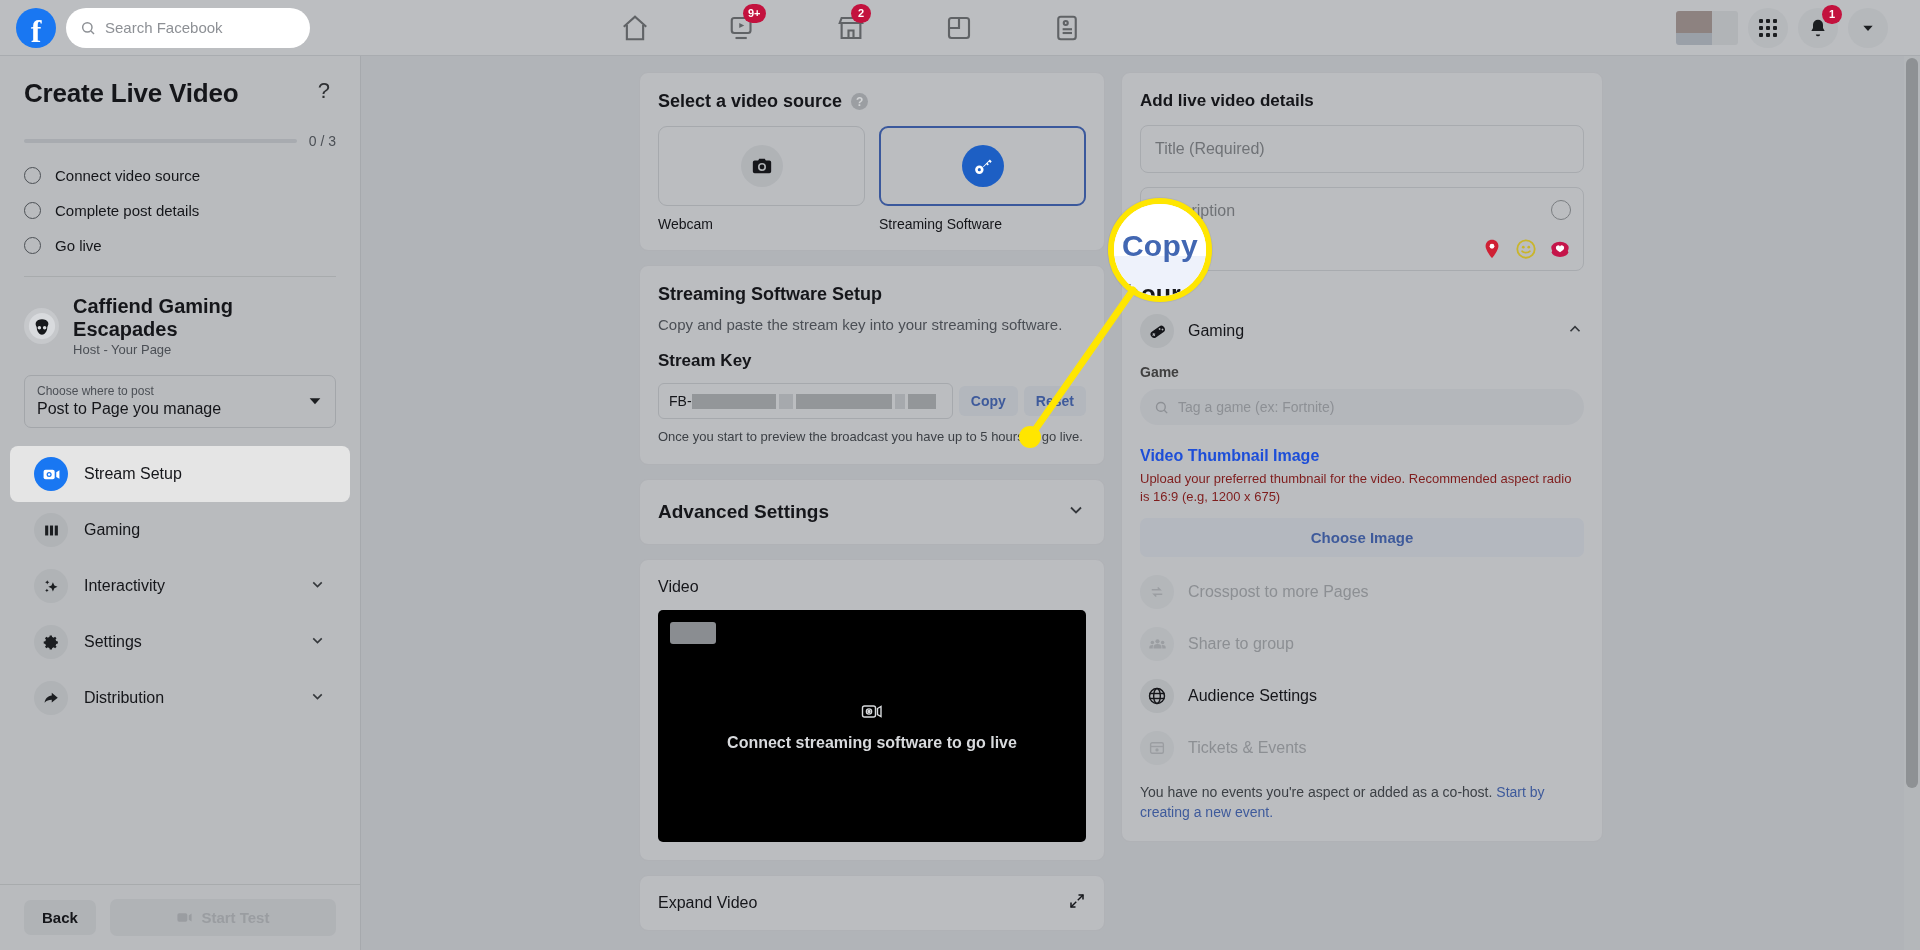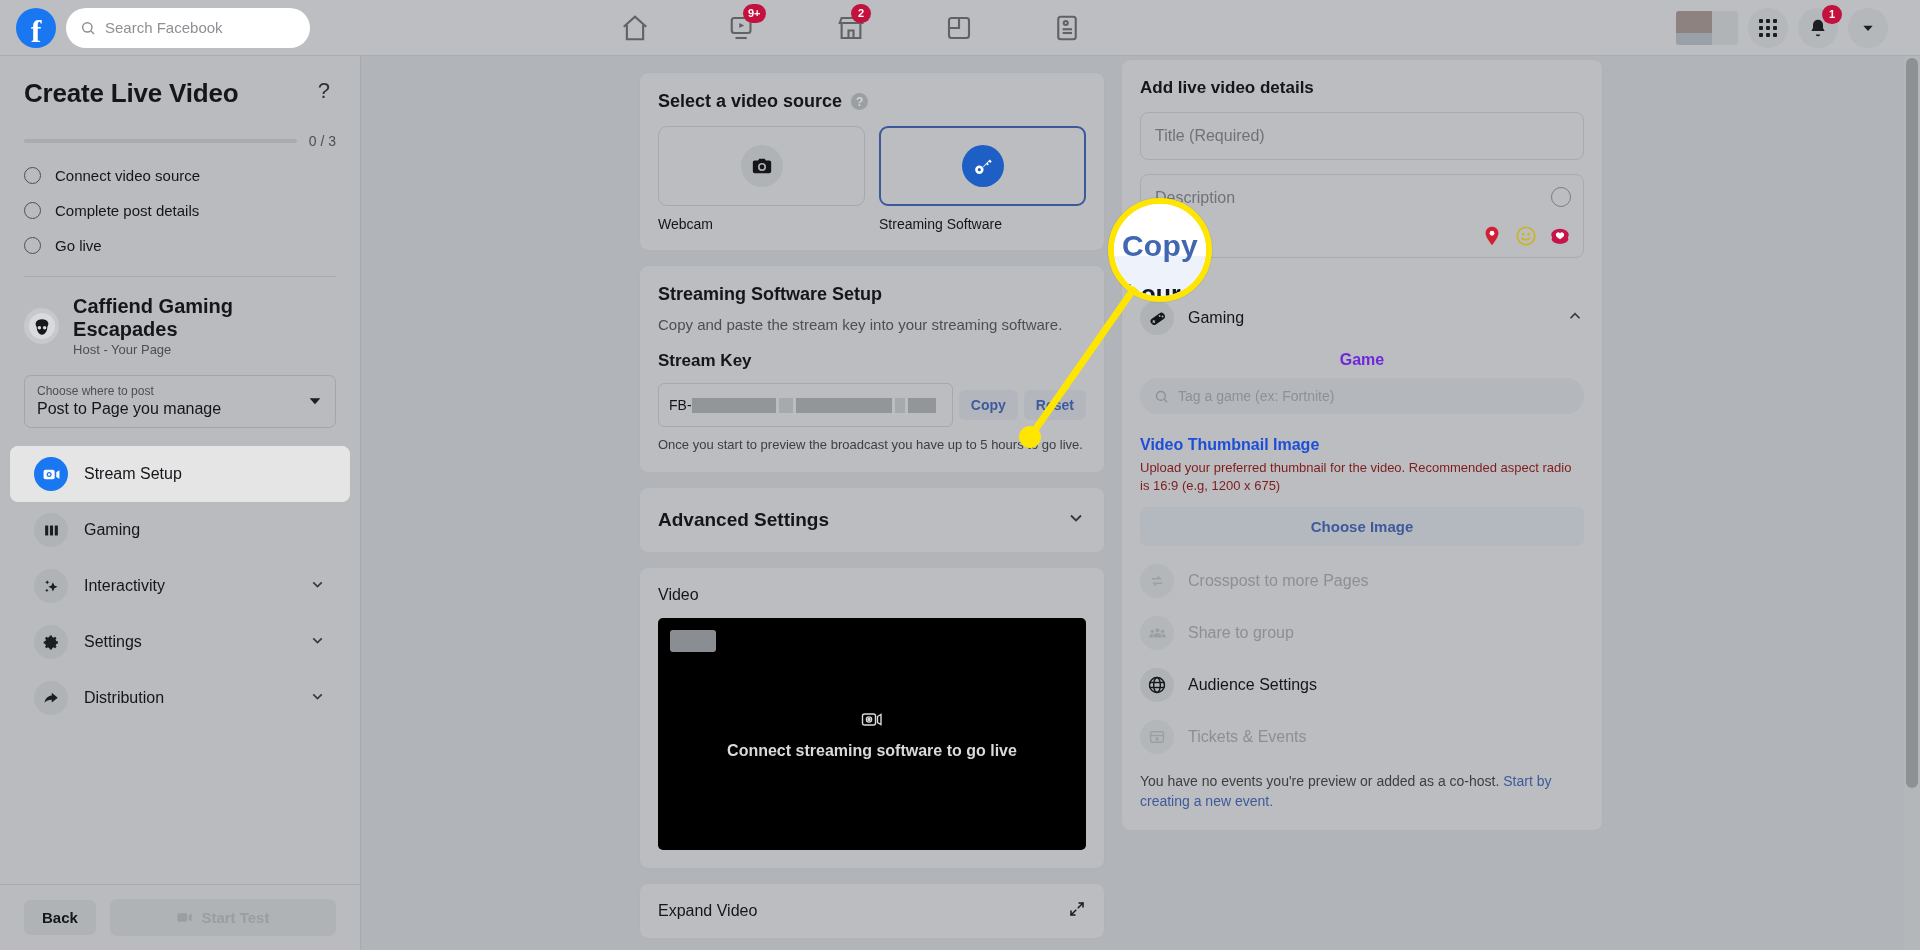--- a/index.html
+++ b/index.html
@@ -120,21 +120,21 @@
   }
   
   #content {
     position: absolute; top: 56px; left: 361px; right: 0; bottom: 0;
     background: #b1b4b8; overflow: hidden;
   }
   .card {
     background: #bbbdc0; border-radius: 9px; border: 1px solid #b0b2b6;
   }
   #col-mid { position: absolute; left: 278px; top: 16px; width: 466px; }
-  #col-right { position: absolute; left: 760px; top: 3px; width: 482px; }
+  #col-right { position: absolute; left: 760px; top: 16px; width: 482px; }
   .sec-title { font-size: 18px; font-weight: bold; color: #15161a; }
   
   .vs-head { display: flex; align-items: center; gap: 9px; padding: 18px 18px 0 18px; }
   .qmark {
     width: 17px; height: 17px; border-radius: 50%; background: #9b9ea2; color: #d2d4d6;
     font-size: 12px; font-weight: bold; display: flex; align-items: center; justify-content: center;
   }
   .vs-row { display: flex; gap: 14px; padding: 14px 18px 18px 18px; }
   .vs-opt { flex: 1; }
   .vs-tile {
@@ -147,21 +147,21 @@
     display: flex; align-items: center; justify-content: center; color: #15161a;
   }
   .vs-circ.blue { background: #1d5fc4; color: #fff; }
   .vs-cap { font-size: 14px; color: #15161a; margin-top: 10px; }
   
   .sss { padding: 18px; }
   .sss-sub { font-size: 15px; color: #4b4f55; margin-top: 10px; line-height: 1.35; }
   .sk-title { font-size: 17px; font-weight: bold; color: #15161a; margin-top: 16px; }
   .sk-row { display: flex; align-items: center; gap: 6px; margin-top: 12px; }
   .sk-input {
-    flex: 1; height: 44px; border: 1px solid #a6a9ad; border-radius: 6px;
+    flex: 1; height: 36px; border: 1px solid #a6a9ad; border-radius: 6px;
     display: flex; align-items: center; padding: 0 10px; gap: 0; overflow: hidden;
   }
   .sk-prefix { font-size: 14px; color: #15161a; }
   .sk-mask { flex: 1; height: 15px; display: flex; gap: 3px; }
   .sk-mask i { display: block; background: #939699; height: 15px; }
   .sk-btn {
     background: #b3b7bd; border-radius: 6px; padding: 7px 12px;
     font-size: 14px; font-weight: bold; color: #3e5a9b; border: none;
   }
   .sk-note { font-size: 13px; color: #3c4045; margin-top: 9px; line-height: 1.35; }
@@ -198,21 +198,21 @@
     border-radius: 50%; border: 1.4px solid #7a7d81;
   }
   .emoji-row { position: absolute; right: 12px; bottom: 10px; display: flex; gap: 12px; align-items: center; }
   .req-note { font-size: 13px; color: #4b4f55; margin-top: 8px; }
   .gaming-head { display: flex; align-items: center; gap: 14px; margin-top: 20px; }
   .g-icon {
     width: 34px; height: 34px; border-radius: 50%; background: #b0b3b6;
     display: flex; align-items: center; justify-content: center; color: #15161a;
   }
   .g-label { font-size: 16px; color: #15161a; flex: 1; }
-  .game-lbl { font-size: 16px; font-weight: bold; color: #6d28d9; margin-top: 16px; text-align: center; }
+  .game-lbl { font-size: 14px; font-weight: bold; color: #404040; margin-top: 16px; }
   .game-search {
     margin-top: 9px; height: 36px; border-radius: 18px; background: #b4b7bb;
     display: flex; align-items: center; gap: 9px; padding: 0 14px;
     font-size: 14px; color: #8d9095;
   }
   .thumb-t { font-size: 16px; font-weight: bold; color: #1d4ed8; margin-top: 22px; }
   .thumb-d { font-size: 13px; color: #7f1d1d; margin-top: 5px; line-height: 1.4; }
   .choose-btn {
     margin-top: 12px; background: #b4b8bf; border-radius: 7px; padding: 11px 0;
     text-align: center; font-size: 15px; font-weight: bold; color: #3e5a9b; border: none; width: 100%;
@@ -670,21 +670,21 @@
               <svg width="18" height="18" viewBox="0 0 24 24" fill="none" stroke="#9b9ea2" stroke-width="1.8">
                   <rect x="3.5" y="5" width="17" height="14" rx="2"></rect>
                   <line x1="3.5" y1="10" x2="20.5" y2="10"></line>
                   <circle cx="12" cy="14.5" r="1.3" fill="#9b9ea2"></circle>
                 </svg>
             </span>
             <span class="opt-lbl">Tickets &amp; Events</span>
           </div>
 
           <div class="events-note">
-            <span>You have no events you're preview or added as a co-host. </span><span class="evt-link">Start by creating a new event.</span>
+            <span>You have no events you're aspect or added as a co-host. </span><span class="evt-link">Start by creating a new event.</span>
           </div>
         </div>
       </div>
     </div>
   </div>
 
   <div id="scrollbar">
     <div id="scrollthumb"></div>
   </div>
 

